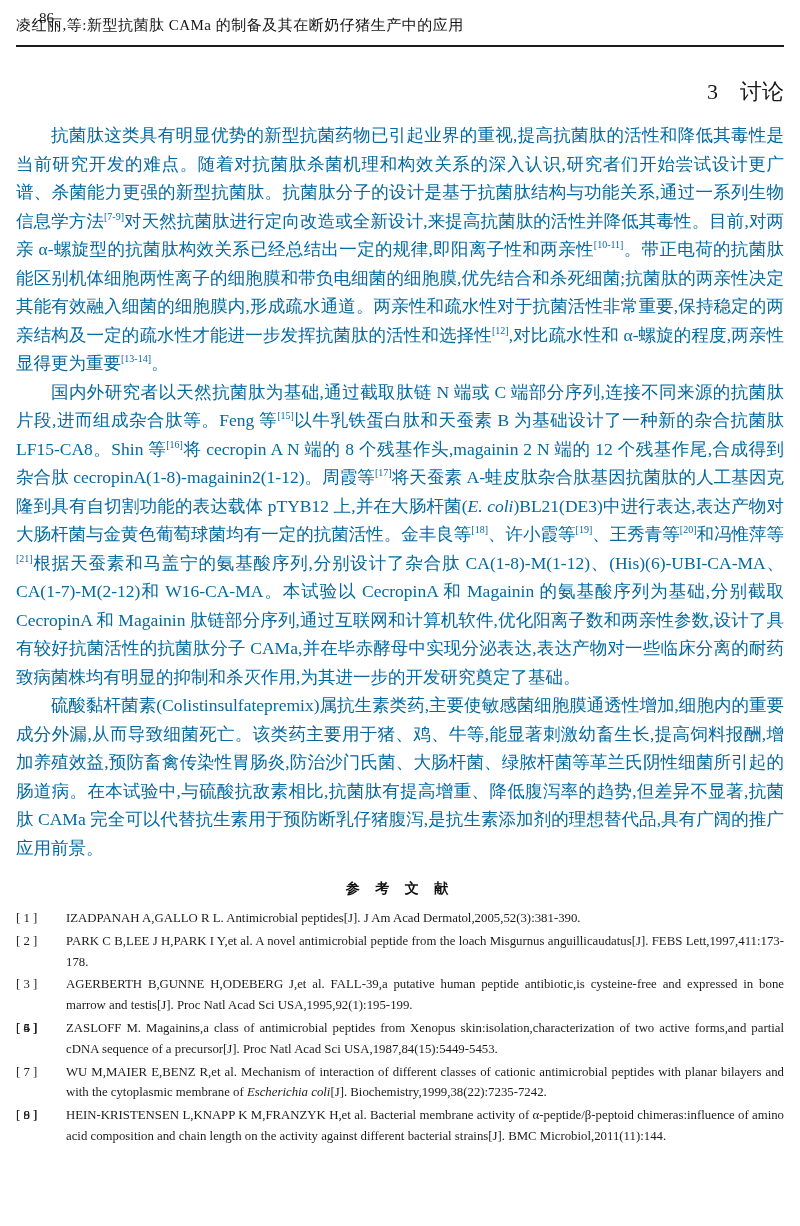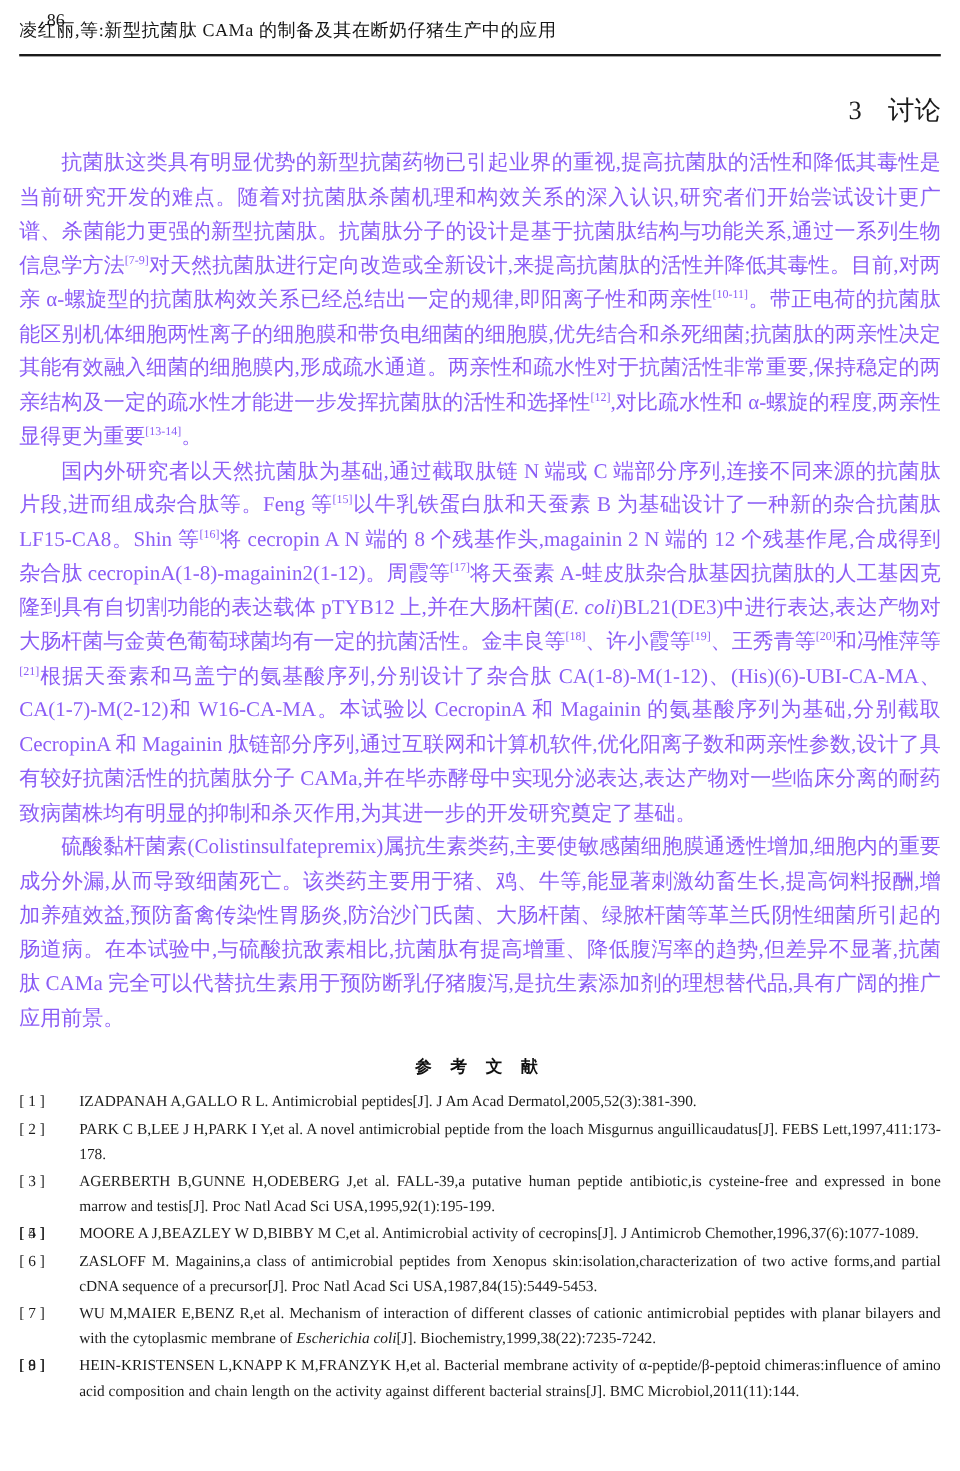--- a/index.html
+++ b/index.html
@@ -13,21 +13,21 @@
   .hdr{position:relative;height:30px;}
   .pageno{position:absolute;left:23px;top:2px;font-size:15px;}
   .running-title{display:block;text-align:left;font-size:15px;padding-top:8px;letter-spacing:.5px;}
   .header-rule{border:0;border-top:2.5px solid #1a1a1a;margin:7px 0 0 0;}
   
   .section-heading{margin:30px 0 14px 0;font-size:22px;font-weight:400;color:#1a1a1a;text-align:right;}
   .section-heading .sec-num{margin-right:22px;}
   
   .body-text p{
     margin:0;font-size:17.5px;line-height:28.5px;text-align:justify;
-    text-indent:2em;color:#8b5cf6;
+    text-indent:2em;color:#0369a1;
   }
   .body-text sup,.ref-list sup{font-size:10px;line-height:0;}
   
   .ref-heading{
     text-align:center;font-size:14px;font-weight:700;margin:18px 0 10px 0;
     letter-spacing:6px;color:#111;
   }
   .ref-list{list-style:none;margin:0;padding:0;font-size:12.8px;line-height:20.8px;color:#1c1c1c;}
   .ref-item{position:relative;padding-left:50px;text-align:justify;margin-bottom:2px;}
   .ref-label{position:absolute;left:0;top:0;width:46px;white-space:pre;}
@@ -53,19 +53,19 @@
       <p><span>硫酸黏杆菌素(Colistinsulfatepremix)属抗生素类药,主要使敏感菌细胞膜通透性增加,细胞内的重要成分外漏,从而导致细菌死亡。该类药主要用于猪、鸡、牛等,能显著刺激幼畜生长,提高饲料报酬,增加养殖效益,预防畜禽传染性胃肠炎,防治沙门氏菌、大肠杆菌、绿脓杆菌等革兰氏阴性细菌所引起的肠道病。在本试验中,与硫酸抗敌素相比,抗菌肽有提高增重、降低腹泻率的趋势,但差异不显著,抗菌肽 CAMa 完全可以代替抗生素用于预防断乳仔猪腹泻,是抗生素添加剂的理想替代品,具有广阔的推广应用前景。</span></p>
     </div>
 
   <h3 class="ref-heading">参 考 文 献</h3>
 
   <ol class="ref-list" id="ref-list">
       <li class="ref-item"><span class="ref-label">[ 1 ]</span><span class="ref-text"><span>IZADPANAH A,GALLO R L. Antimicrobial peptides[J]. J Am Acad Dermatol,2005,52(3):381-390.</span></span></li>
       <li class="ref-item"><span class="ref-label">[ 2 ]</span><span class="ref-text"><span>PARK C B,LEE J H,PARK I Y,et al. A novel antimicrobial peptide from the loach Misgurnus anguillicaudatus[J]. FEBS Lett,1997,411:173-178.</span></span></li>
       <li class="ref-item"><span class="ref-label">[ 3 ]</span><span class="ref-text"><span>AGERBERTH B,GUNNE H,ODEBERG J,et al. FALL-39,a putative human peptide antibiotic,is cysteine-free and expressed in bone marrow and testis[J]. Proc Natl Acad Sci USA,1995,92(1):195-199.</span></span></li>
       <li class="ref-item"><span class="ref-label">[ 4 ]</span></li>
-      <li class="ref-item"><span class="ref-label">[ 5 ]</span><span class="ref-text"><span>MOORE A J,BEAZLEY W D,BIBBY M C,et al. Antimicrobial activity of cecropins[J]. J Antimicrob Chemother,1996,37(6):1077-1089.</span></span></li>
+      <li class="ref-item"><span class="ref-label">[ 5 ]</span></li>
       <li class="ref-item"><span class="ref-label">[ 6 ]</span><span class="ref-text"><span>ZASLOFF M. Magainins,a class of antimicrobial peptides from Xenopus skin:isolation,characterization of two active forms,and partial cDNA sequence of a precursor[J]. Proc Natl Acad Sci USA,1987,84(15):5449-5453.</span></span></li>
       <li class="ref-item"><span class="ref-label">[ 7 ]</span><span class="ref-text"><span>WU M,MAIER E,BENZ R,et al. Mechanism of interaction of different classes of cationic antimicrobial peptides with planar bilayers and with the cytoplasmic membrane of </span><i>Escherichia coli</i><span>[J]. Biochemistry,1999,38(22):7235-7242.</span></span></li>
       <li class="ref-item"><span class="ref-label">[ 8 ]</span></li>
       <li class="ref-item"><span class="ref-label">[ 9 ]</span><span class="ref-text"><span>HEIN-KRISTENSEN L,KNAPP K M,FRANZYK H,et al. Bacterial membrane activity of α-peptide/β-peptoid chimeras:influence of amino acid composition and chain length on the activity against different bacterial strains[J]. BMC Microbiol,2011(11):144.</span></span></li>
     </ol>
 </div>
 
 </body></html>

